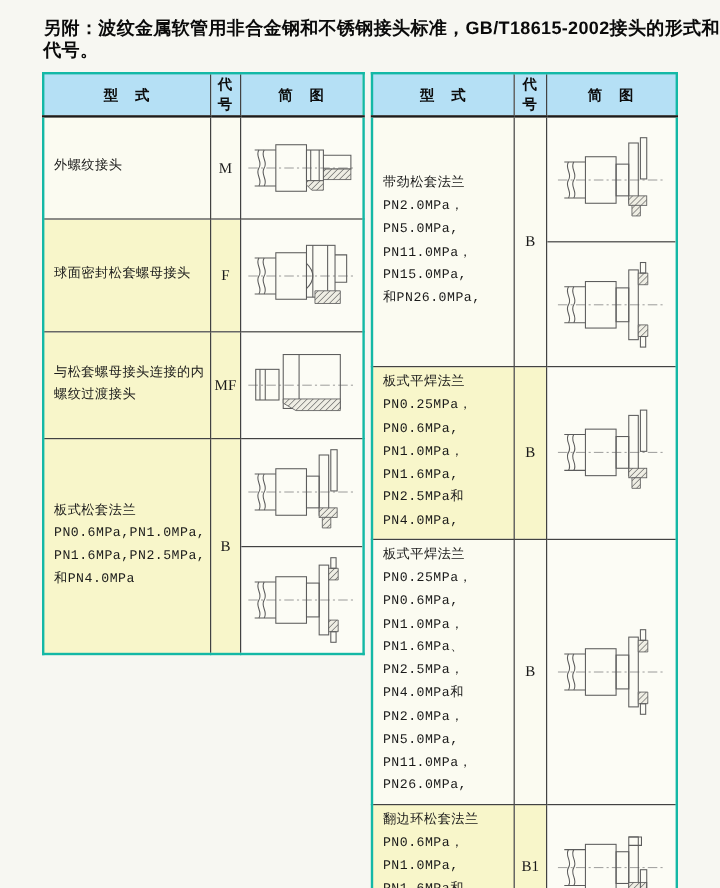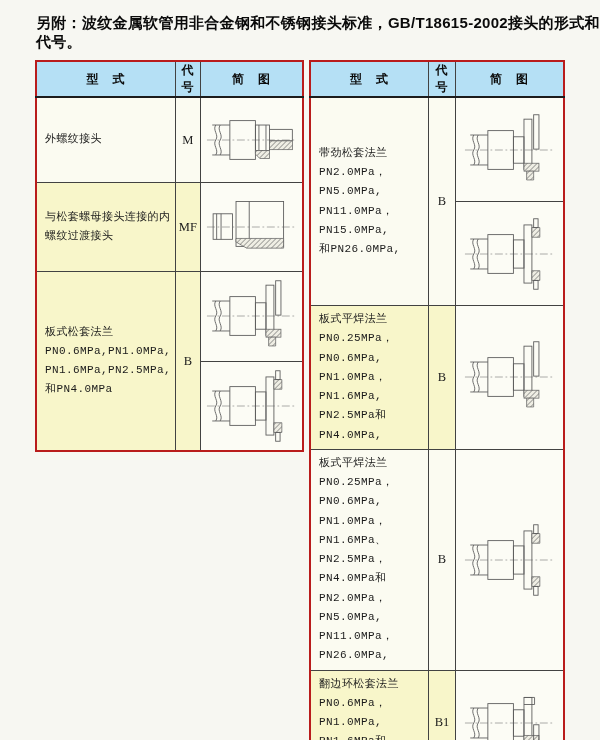--- a/index.html
+++ b/index.html
@@ -21,21 +21,21 @@
   .tables{
     display:flex;
     gap:5px;
     margin-left:35px;
     width:530px;
     align-items:flex-start;
   }
   table{
     border-collapse:collapse;
     table-layout:fixed;
-    border:2px solid #b91c1c;
+    border:2px solid #14b8a6;
     background:#fbfbf1;
   }
   th,td{
     border:1px solid #424242;
     padding:0;
     vertical-align:middle;
     overflow:hidden;
   }
   thead th{
     background:#b5e0f5;
@@ -115,20 +115,39 @@
           <svg class="dg" viewBox="0 0 106 84">
             <path class="cl" d="M3 42 H103"></path>
             <path class="ln" d="M9 25 H29 M9 59 H29"></path>
             <path class="ln" d="M13 25 c-4 6 4 11 0 17 c-4 6 4 11 0 17 M18 25 c-4 6 4 11 0 17 c-4 6 4 11 0 17"></path>
             <rect class="ln" x="29" y="20" width="29" height="44"></rect>
             <rect class="ln" x="58" y="25" width="16" height="29"></rect>
             <path class="ln" d="M62 25 V54 M70 25 V54"></path>
             <path class="ln" d="M74 30 H100 V43 H74"></path>
             <rect class="ht" x="74" y="43" width="26" height="10"></rect>
             <path class="ht" d="M58 54 h16 v9 h-11 l-5 -5 z"></path>
+          </svg>
+        </div>
+          </td>
+      </tr>
+      <tr class="hl" style="height:93px">
+        <td class="type">球面密封松套螺母接头</td>
+        <td class="code">F</td>
+        <td class="diag">
+            <div class="dgwrap" style="height:93px">
+          <svg class="dg" viewBox="0 0 106 84">
+            <path class="cl" d="M3 42 H103"></path>
+            <path class="ln" d="M9 25 H29 M9 59 H29"></path>
+            <path class="ln" d="M13 25 c-4 6 4 11 0 17 c-4 6 4 11 0 17 M18 25 c-4 6 4 11 0 17 c-4 6 4 11 0 17"></path>
+            <rect class="ln" x="29" y="20" width="29" height="44"></rect>
+            <rect class="ln" x="58" y="13" width="27" height="49"></rect>
+            <path class="ln" d="M64 13 V62 M78 13 V62"></path>
+            <path class="ln" d="M58 30 q12 12 0 24"></path>
+            <path class="ln" d="M85 22 h11 v26 h-11"></path>
+            <path class="ht" d="M66 56 h24 v12 h-24 z"></path>
           </svg>
         </div>
           </td>
       </tr>
       <tr class="hl" style="height:88px">
         <td class="type">与松套螺母接头连接的内
 螺纹过渡接头</td>
         <td class="code">MF</td>
         <td class="diag">
             <div class="dgwrap" style="height:88px">

